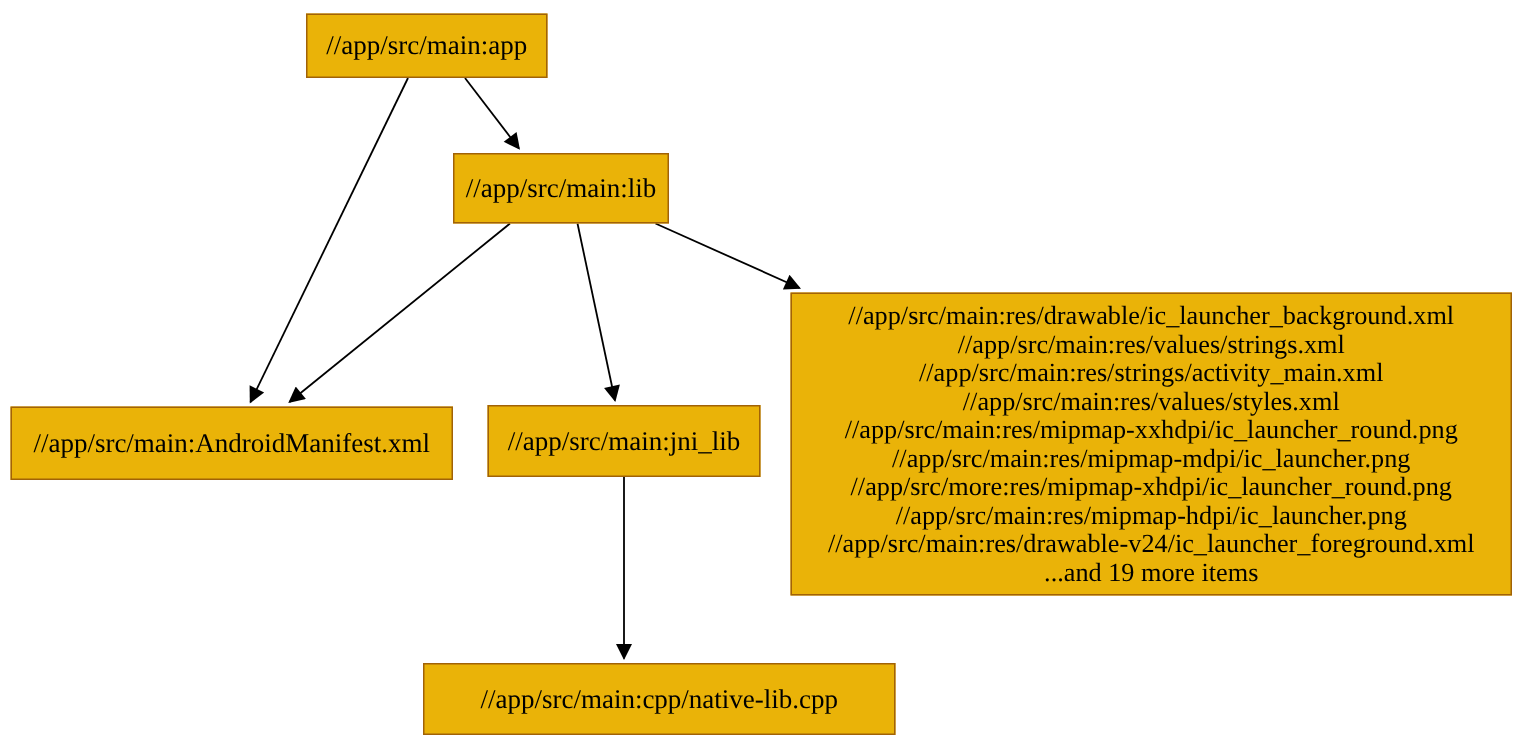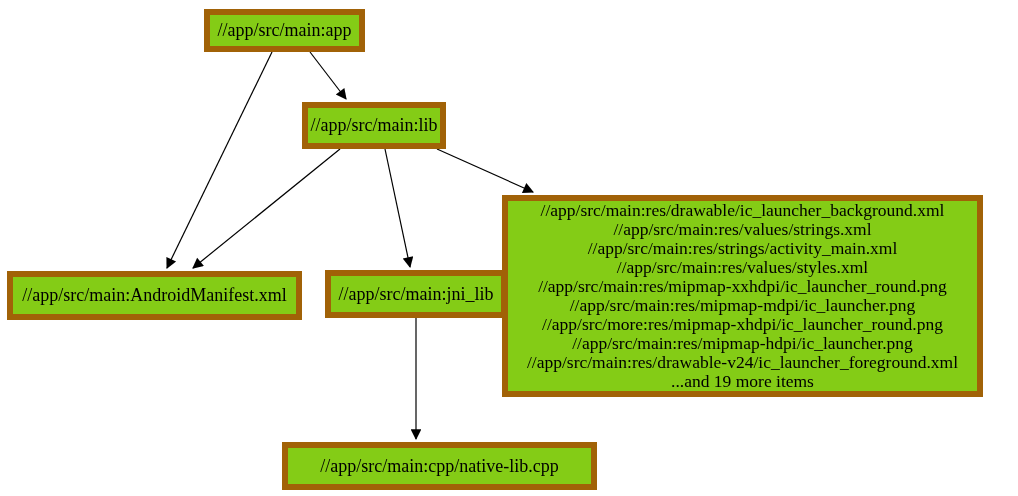--- a/index.html
+++ b/index.html
@@ -23,41 +23,41 @@
     width: 1018px;
     height: 496px;
   }
   .edges line {
     stroke: #000000;
     stroke-width: 1.2;
   }
   .node {
     position: absolute;
     box-sizing: border-box;
-    border: 6px solid #a16207;
-    background: #84cc16;
+    border: 1px solid #a16207;
+    background: #eab308;
     display: flex;
     align-items: center;
     justify-content: center;
     text-align: center;
     font-size: 18px;
     white-space: nowrap;
   }
   .node.multi {
     flex-direction: column;
     font-size: 17.5px;
     line-height: 19px;
     padding: 6px 4px;
   }
   
   #n-app     { left: 204px; top:   9px; width: 161px; height: 43px; }
   #n-lib     { left: 302px; top: 102px; width: 144px; height: 47px; }
   #n-manifest{ left:   7px; top: 271px; width: 295px; height: 49px; }
   #n-jni     { left: 325px; top: 270px; width: 182px; height: 48px; }
-  #n-res     { left: 502px; top: 195px; width: 481px; height: 202px; }
+  #n-res     { left: 527px; top: 195px; width: 481px; height: 202px; }
   #n-native  { left: 282px; top: 442px; width: 315px; height: 48px; }
 </style>
 </head>
 <body>
 
 <div class="canvas">
 
   <svg class="edges" viewBox="0 0 1018 496" xmlns="http://www.w3.org/2000/svg">
     <defs>
       <marker id="arrow" viewBox="0 0 10 10" refX="9" refY="5" markerWidth="11" markerHeight="9" orient="auto-start-reverse">

